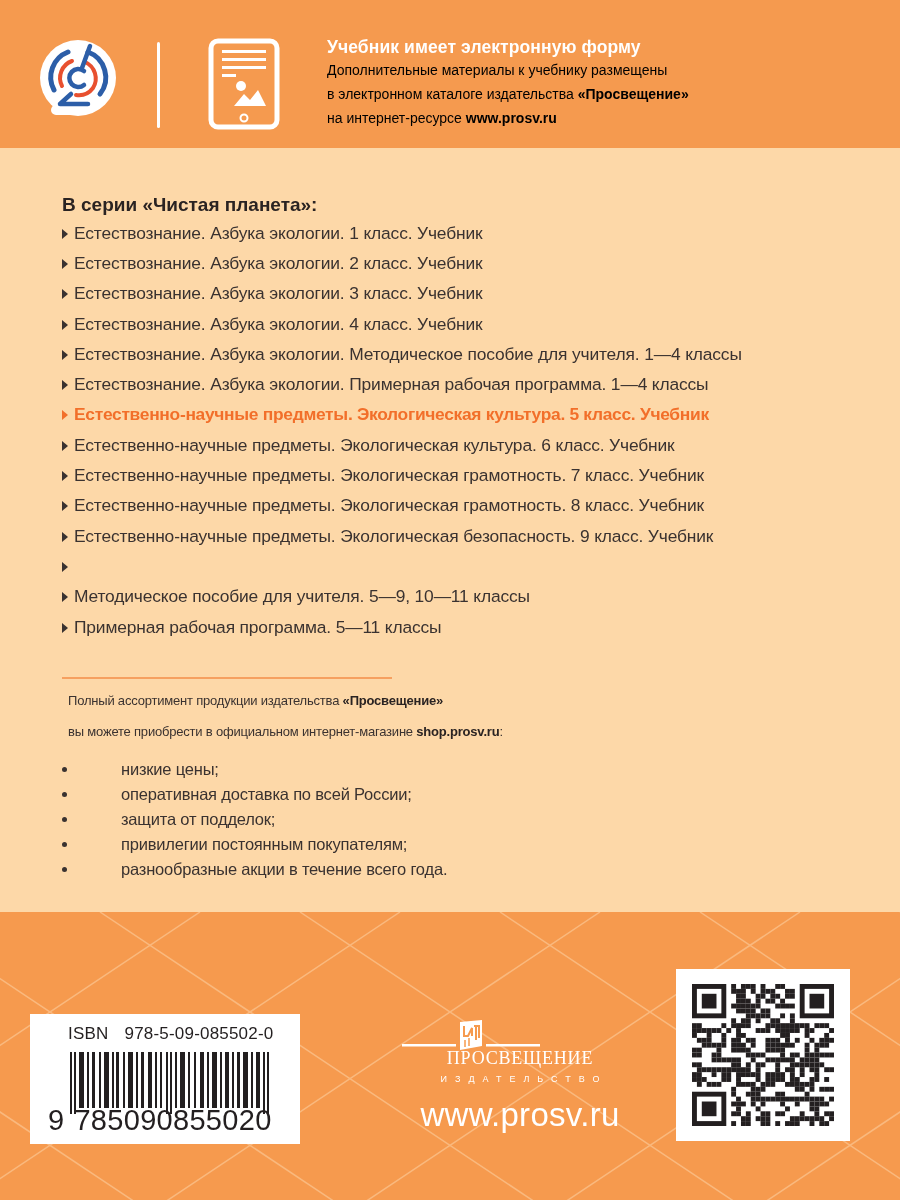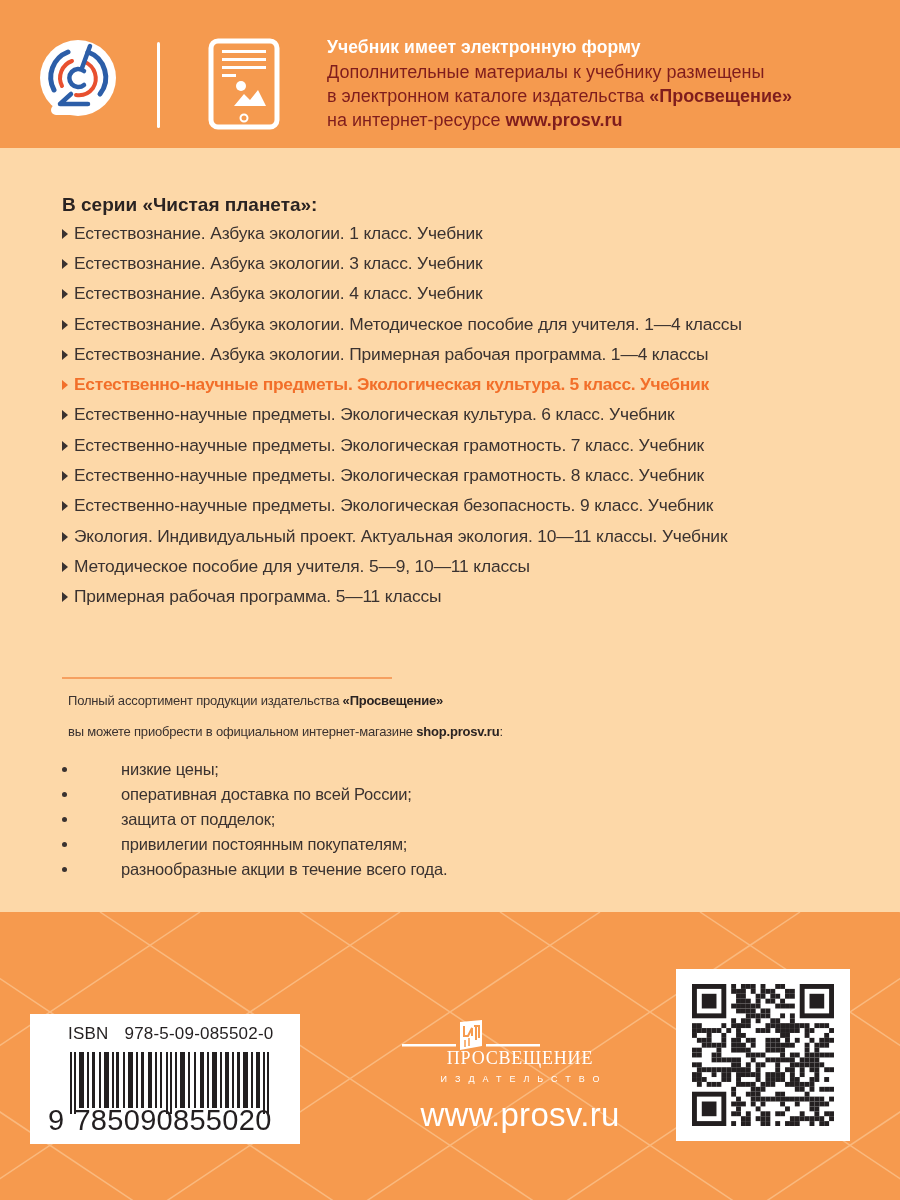--- a/index.html
+++ b/index.html
@@ -5,21 +5,21 @@
   * { box-sizing: border-box; margin: 0; padding: 0; }
   html, body { width: 900px; height: 1200px; overflow: hidden; }
   body { background: #f7a15a; font-family: "Liberation Sans", sans-serif; position: relative; }
 
   
   .top-band { position: absolute; left: 0; top: 0; width: 900px; height: 148px; background: #f59a4f; }
   .logo { position: absolute; left: 38px; top: 38px; width: 80px; height: 84px; }
   .vsep { position: absolute; left: 157px; top: 42px; width: 3px; height: 86px; background: #fff; border-radius: 2px; }
   .tablet { position: absolute; left: 208px; top: 38px; width: 72px; height: 92px; }
   .ef-title { position: absolute; left: 327px; top: 37px; font-size: 17.5px; font-weight: bold; color: #fff; letter-spacing: 0.1px; }
-  .ef-line { position: absolute; left: 327px; font-size: 18px; color: #7f1d1d; white-space: nowrap; }
+  .ef-line { position: absolute; left: 327px; font-size: 14px; color: #000000; white-space: nowrap; }
   .ef-line b { font-weight: bold; }
 
   
   .cream { position: absolute; left: 0; top: 148px; width: 900px; height: 764px; background: #fdd8a8; }
 
   .series-title { position: absolute; left: 62px; top: 194px; font-size: 19px; font-weight: bold; color: #2a2322; }
   .series-list { position: absolute; left: 62px; top: 218px; list-style: none; }
   .series-item { height: 30.3px; display: flex; align-items: center; font-size: 17.4px; color: #3a3230; white-space: nowrap; letter-spacing: -0.15px; }
   .series-item .arrow { display: inline-block; width: 0; height: 0; border-top: 5px solid transparent; border-bottom: 5px solid transparent; border-left: 6px solid #3a3230; margin-right: 6px; margin-top: 1px; }
   .series-item.hl { color: #f26f2a; font-weight: bold; letter-spacing: -0.3px; }
@@ -95,20 +95,24 @@
 <div class="cream"></div>
 
 <div class="series-title">В серии «Чистая планета»:</div>
 <ul class="series-list" id="series-list">
     <li class="series-item">
       <span class="arrow"></span>
       <span>Естествознание. Азбука экологии. 1 класс. Учебник</span>
     </li>
     <li class="series-item">
       <span class="arrow"></span>
+      <span>Естествознание. Азбука экологии. 2 класс. Учебник</span>
+    </li>
+    <li class="series-item">
+      <span class="arrow"></span>
       <span>Естествознание. Азбука экологии. 3 класс. Учебник</span>
     </li>
     <li class="series-item">
       <span class="arrow"></span>
       <span>Естествознание. Азбука экологии. 4 класс. Учебник</span>
     </li>
     <li class="series-item">
       <span class="arrow"></span>
       <span>Естествознание. Азбука экологии. Методическое пособие для учителя. 1—4 классы</span>
     </li>
@@ -131,21 +135,20 @@
     <li class="series-item">
       <span class="arrow"></span>
       <span>Естественно-научные предметы. Экологическая грамотность. 8 класс. Учебник</span>
     </li>
     <li class="series-item">
       <span class="arrow"></span>
       <span>Естественно-научные предметы. Экологическая безопасность. 9 класс. Учебник</span>
     </li>
     <li class="series-item">
       <span class="arrow"></span>
-      <span>Экология. Индивидуальный проект. Актуальная экология. 10—11 классы. Учебник</span>
     </li>
     <li class="series-item">
       <span class="arrow"></span>
       <span>Методическое пособие для учителя. 5—9, 10—11 классы</span>
     </li>
     <li class="series-item">
       <span class="arrow"></span>
       <span>Примерная рабочая программа. 5—11 классы</span>
     </li>
   </ul>

